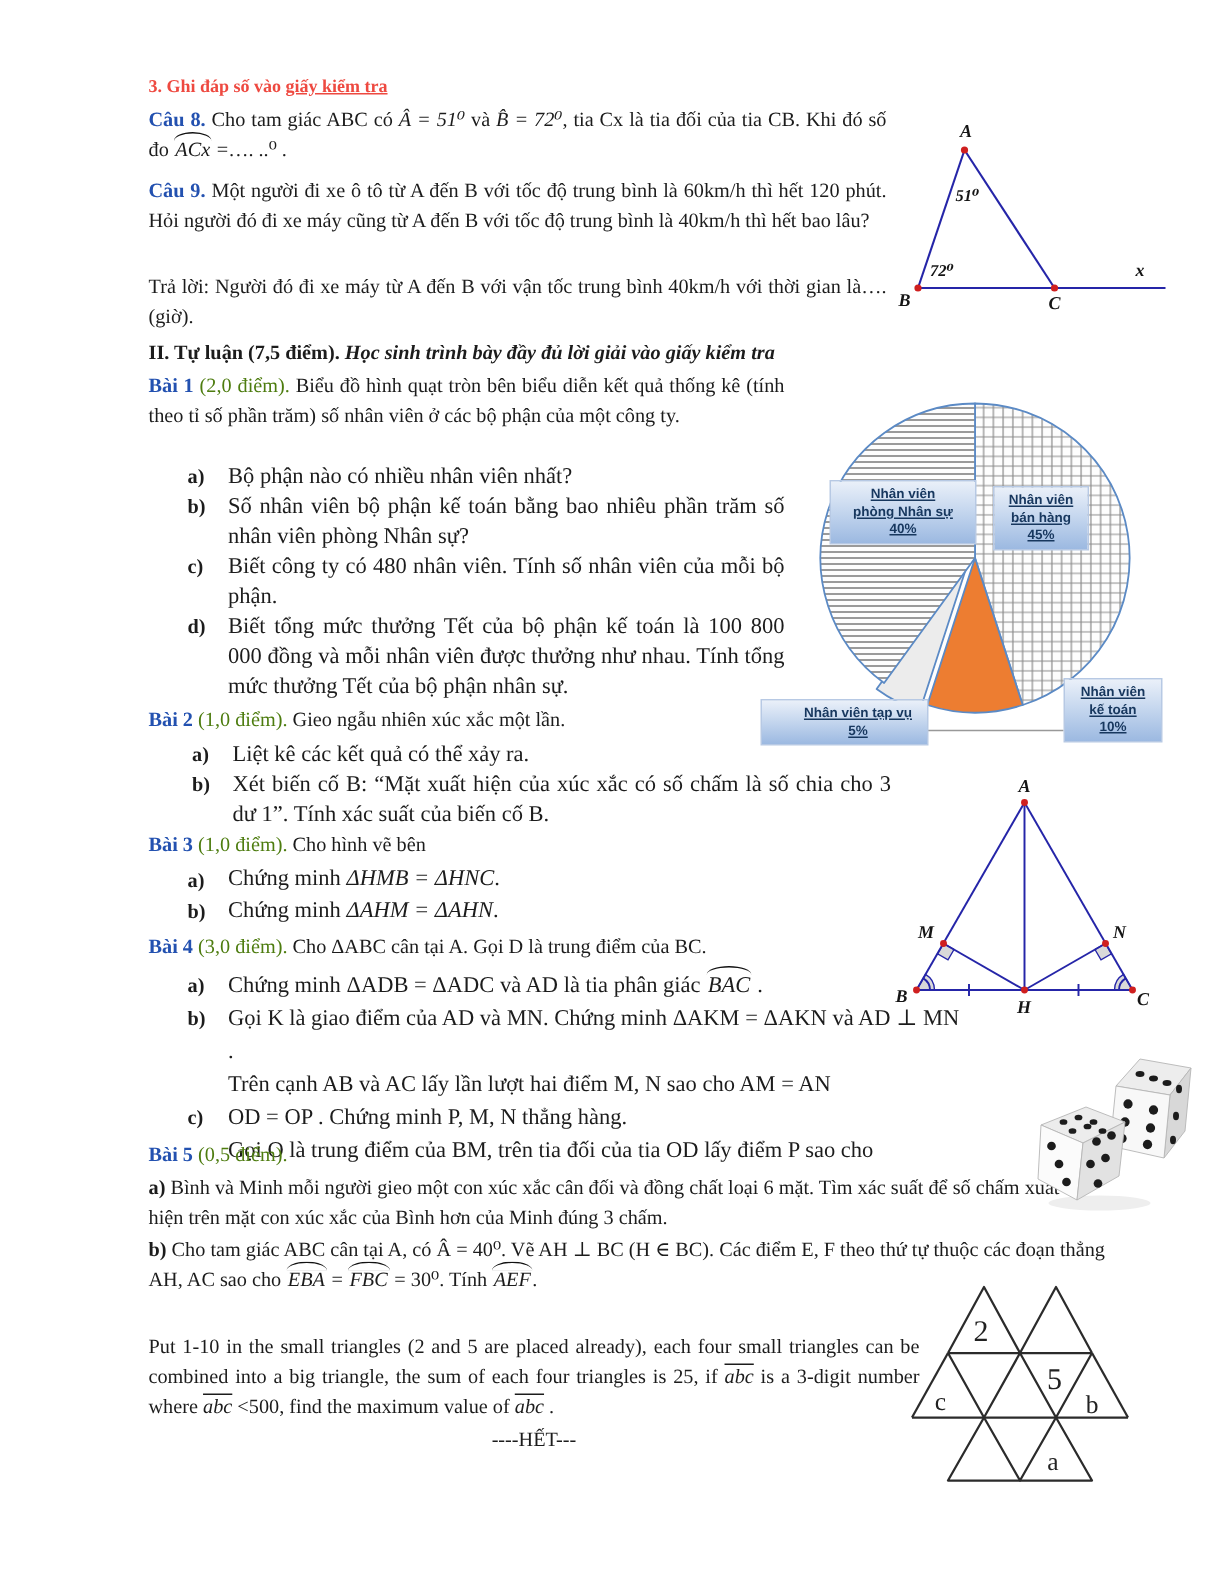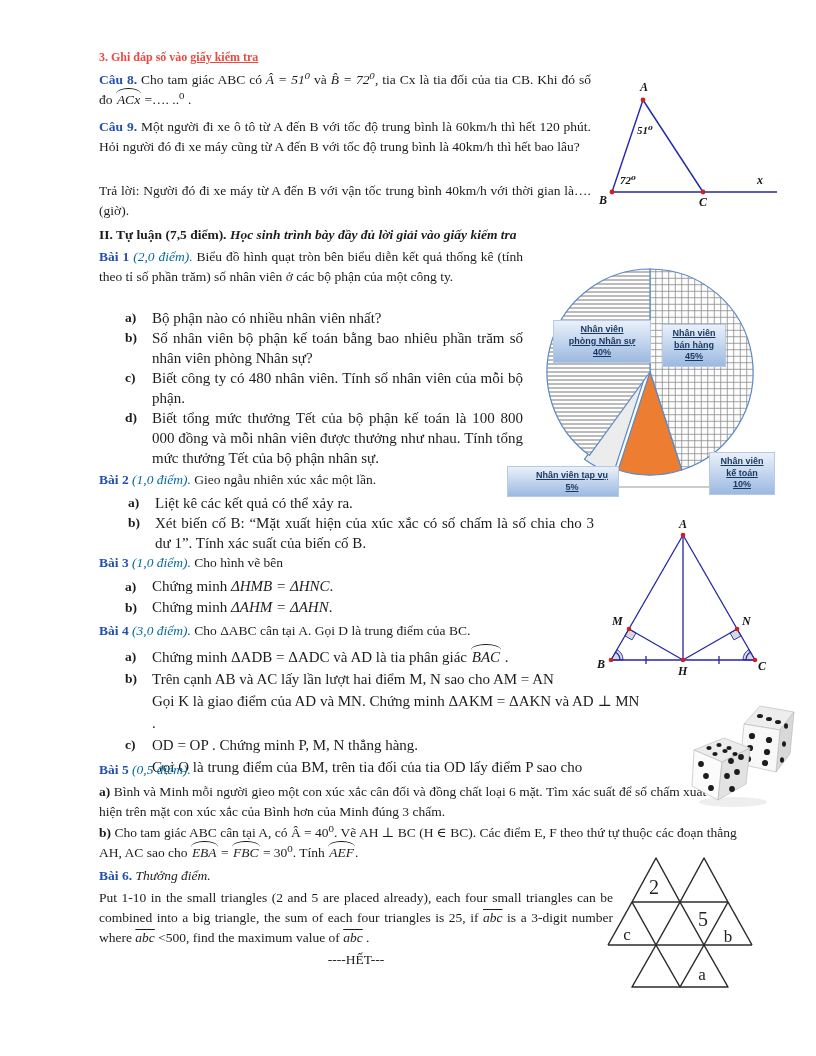--- a/index.html
+++ b/index.html
@@ -2,21 +2,21 @@
 <html><head>
 <meta charset="utf-8">
 <style>
   html,body{margin:0;padding:0;background:#888;}
   .page{position:relative;width:816px;height:1056px;background:#ffffff;margin:0 auto;overflow:hidden;
         font-family:"Liberation Serif","DejaVu Serif",serif;color:#1c1c1c;}
   .para{position:absolute;font-size:13.5px;line-height:20px;}
   .just{text-align:justify;}
   .bluelab{color:#2351b0;font-weight:bold;}
   .redhead{color:#ee4940;font-weight:bold;font-size:12px;}
-  .redit{color:#0369a1;font-style:italic;}
+  .redit{color:#4d7c0f;}
   .boldit{font-weight:bold;font-style:italic;}
   .mk{font-weight:bold;}
   .mi{font-style:italic;}
   .und{text-decoration:underline;}
   .ovl{font-style:italic;text-decoration:overline;}
   .arc{position:relative;font-style:italic;padding:0 1px;display:inline-block;line-height:inherit;}
   .arc::before{content:"";position:absolute;left:0;right:0;top:-2px;height:5px;
                border-top:1.3px solid #111;border-radius:50% 50% 0 0 / 100% 100% 0 0;}
   .list{position:absolute;}
   .li{display:flex;}
@@ -110,22 +110,22 @@
     <span class="bluelab">Bài 4</span><span class="redit"> (3,0 điểm).</span><span> Cho ΔABC cân tại A. Gọi D là trung điểm của BC.</span>
   </div>
   <div class="list para" style="left:125px;top:646px;width:520px;line-height:22px;">
     <div class="li">
         <span class="m">a)</span>
       <div class="t" style="text-align:left"><span>Chứng minh ΔADB = ΔADC và AD là tia phân giác </span><span class="arc">BAC</span><span> .</span></div>
       </div>
     <div class="li">
         <span class="m">b)</span>
       <div class="t" style="text-align:left">
+          <div>Gọi K là giao điểm của AD và MN. Chứng minh ΔAKM = ΔAKN và AD ⊥ MN .</div>
           <div>Trên cạnh AB và AC lấy lần lượt hai điểm M, N sao cho AM = AN</div>
-          <div>Gọi K là giao điểm của AD và MN. Chứng minh ΔAKM = ΔAKN và AD ⊥ MN .</div>
         </div>
       </div>
     <div class="li">
         <span class="m">c)</span>
       <div class="t" style="text-align:left">
           <div>OD = OP . Chứng minh P, M, N thẳng hàng.</div>
           <div>Gọi O là trung điểm của BM, trên tia đối của tia OD lấy điểm P sao cho</div>
         </div>
       </div>
   </div>
@@ -133,23 +133,20 @@
   <div class="para" style="left:99px;top:760px;width:300px;">
     <span class="bluelab">Bài 5</span><span class="redit"> (0,5 điểm).</span>
   </div>
   <div class="para" style="left:99px;top:782px;width:608px;">
     <span class="mk">a)</span><span> Bình và Minh mỗi người gieo một con xúc xắc cân đối và đồng chất loại 6 mặt. Tìm xác suất để số chấm xuất hiện trên mặt con xúc xắc của Bình hơn của Minh đúng 3 chấm.</span>
   </div>
   <div class="para" style="left:99px;top:823px;width:650px;">
     <span class="mk">b)</span><span> Cho tam giác ABC cân tại A, có  Â = 40⁰. Vẽ AH ⊥ BC (H ∈ BC). Các điểm E, F theo thứ tự thuộc các đoạn thẳng AH, AC sao cho </span><span class="arc">EBA</span><span> = </span><span class="arc">FBC</span><span> = 30⁰. Tính </span><span class="arc">AEF</span><span>.</span>
   </div>
 
-  <div class="para" style="left:99px;top:866px;width:300px;">
-    <span class="bluelab">Bài 6.</span><span class="mi"> Thưởng điểm.</span>
-  </div>
   <div class="para just" style="left:99px;top:888px;width:514px;">
     <span>Put 1-10 in the small triangles (2 and 5 are placed already), each four small triangles can be combined into a big triangle, the sum of each four triangles is 25, if </span><span class="ovl">abc</span><span> is a 3-digit number where </span><span class="ovl">abc</span><span> &lt;500, find the maximum value of </span><span class="ovl">abc</span><span> .</span>
   </div>
   <div class="para" style="left:99px;top:950px;width:514px;text-align:center;">
     <span>----HẾT---</span>
   </div>
 
   <svg class="fig" style="left:593px;top:58px;" width="220" height="160" viewBox="0 0 220 160">
     <g stroke="#2525a8" stroke-width="1.4" fill="none">
       <path d="M50,42 L19,134"></path>

